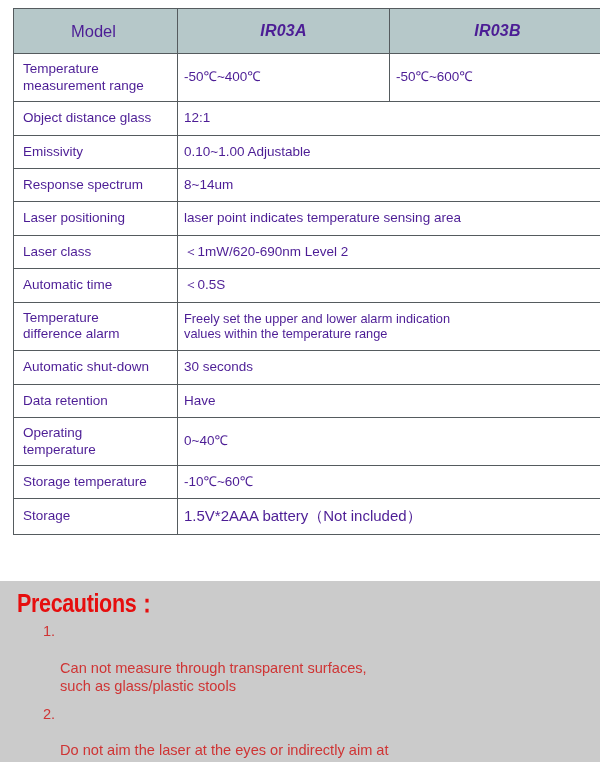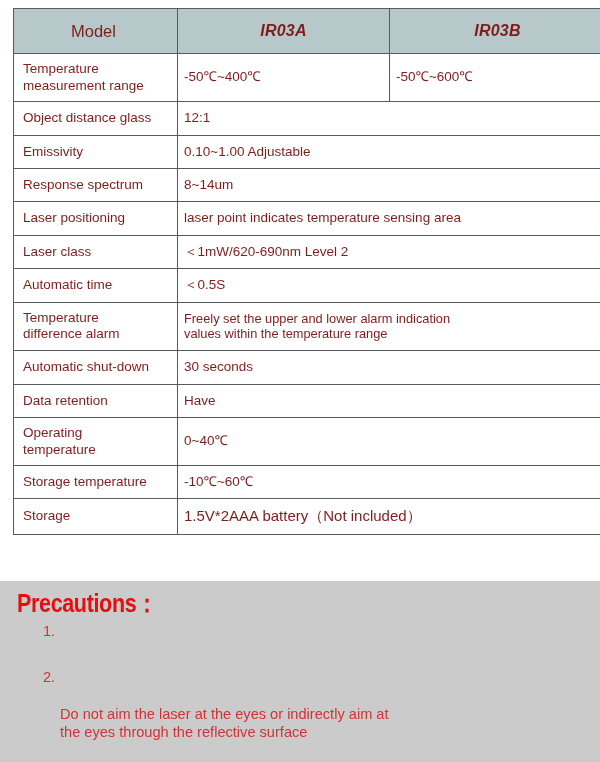--- a/index.html
+++ b/index.html
@@ -28,21 +28,21 @@
     width: 571px;
   }
   table.spec {
     border-collapse: collapse;
     width: 571px;
     table-layout: fixed;
     background: #ffffff;
   }
   table.spec td {
     border: 1px solid #555b5e;
-    color: #7f1d1d;
+    color: #4c1d95;
     font-size: 13.5px;
     line-height: 1.22;
     vertical-align: middle;
     background: #ffffff;
   }
   td.label {
     width: 159px;
     padding: 7px 0 7px 9px;
     text-align: left;
     font-size: 13.5px;
@@ -206,20 +206,22 @@
         </tr>
       </tbody>
     </table>
   </div>
 
   <div class="precautions">
     <div class="prec-title">Precautions：</div>
     <ul class="prec-list">
       <li class="prec-item">
         <span class="prec-num">1.</span>
+        <span>Can not measure through transparent surfaces,
+such as glass/plastic stools</span>
       </li>
       <li class="prec-item">
         <span class="prec-num">2.</span>
         <span>Do not aim the laser at the eyes or indirectly aim at
 the eyes through the reflective surface</span>
       </li>
 
     </ul>
   </div>
 

